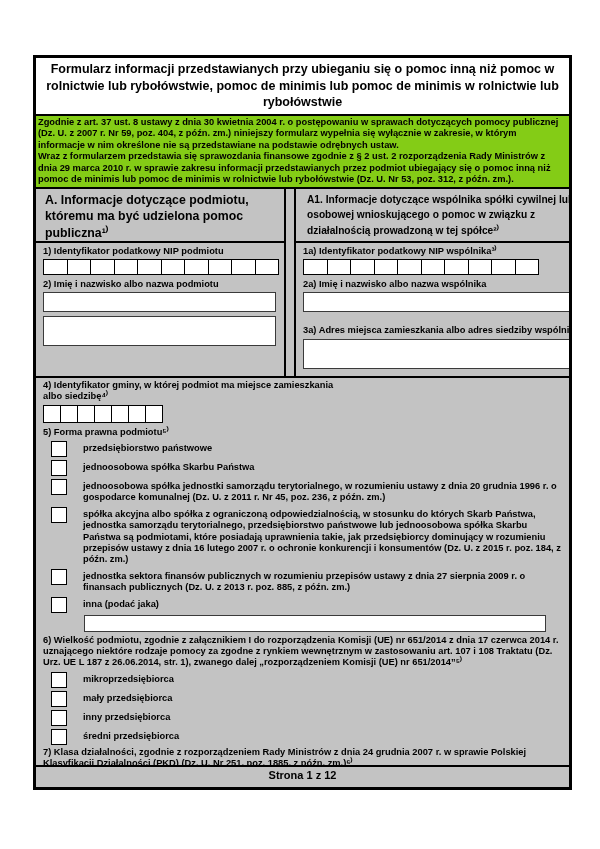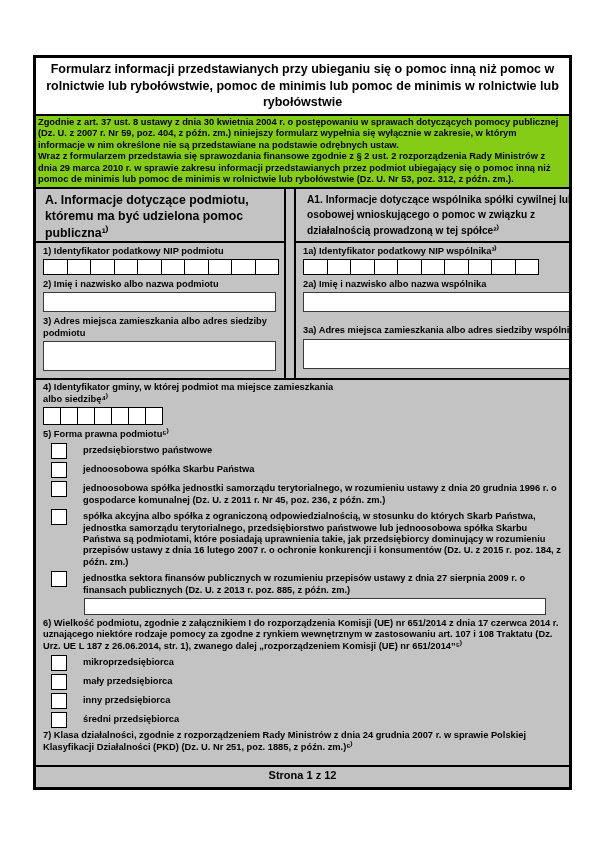--- a/index.html
+++ b/index.html
@@ -93,21 +93,20 @@
               <span class="cell"></span>
               <span class="cell"></span>
               <span class="cell"></span>
             </div>
         </div>
         <div class="field">
           <div class="label">2) Imię i nazwisko albo nazwa podmiotu</div>
           <div class="input input-line"></div>
         </div>
         <div class="field">
-          <div class="label">3) Adres miejsca zamieszkania albo adres siedziby podmiotu</div>
           <div class="input input-area"></div>
         </div>
       </div>
     </div>
 
     <div class="col-a1">
       <div class="col-head">A1. Informacje dotyczące wspólnika spółki cywilnej lub osobowej wnioskującego o pomoc w związku z działalnością prowadzoną w tej spółce²⁾</div>
       <div class="col-body">
         <div class="field">
           <div class="label">1a) Identyfikator podatkowy NIP wspólnika³⁾</div>
@@ -167,20 +166,24 @@
       <span class="label cb-label">jednoosobowa spółka jednostki samorządu terytorialnego, w rozumieniu ustawy z dnia 20 grudnia 1996 r. o gospodarce komunalnej (Dz. U. z 2011 r. Nr 45, poz. 236, z późn. zm.)</span>
     </div>
     <div class="cbrow">
       <span class="cb"></span>
       <span class="label cb-label">spółka akcyjna albo spółka z ograniczoną odpowiedzialnością, w stosunku do których Skarb Państwa, jednostka samorządu terytorialnego, przedsiębiorstwo państwowe lub jednoosobowa spółka Skarbu Państwa są podmiotami, które posiadają uprawnienia takie, jak przedsiębiorcy dominujący w rozumieniu przepisów ustawy z dnia 16 lutego 2007 r. o ochronie konkurencji i konsumentów (Dz. U. z 2015 r. poz. 184, z późn. zm.)</span>
     </div>
     <div class="cbrow">
       <span class="cb"></span>
       <span class="label cb-label">jednostka sektora finansów publicznych w rozumieniu przepisów ustawy z dnia 27 sierpnia 2009 r. o finansach publicznych (Dz. U. z 2013 r. poz. 885, z późn. zm.)</span>
     </div>
+    <div class="cbrow">
+      <span class="cb"></span>
+      <span class="label cb-label">inna (podać jaka)</span>
+    </div>
     <div class="other-input"></div>
 
     <div class="label">6) Wielkość podmiotu, zgodnie z załącznikiem I do rozporządzenia Komisji (UE) nr 651/2014 z dnia 17 czerwca 2014 r. uznającego niektóre rodzaje pomocy za zgodne z rynkiem wewnętrznym w zastosowaniu art. 107 i 108 Traktatu (Dz. Urz. UE L 187 z 26.06.2014, str. 1), zwanego dalej „rozporządzeniem Komisji (UE) nr 651/2014”⁵⁾</div>
 
     <div class="cbrow">
       <span class="cb"></span>
       <span class="label cb-label">mikroprzedsiębiorca</span>
     </div>
     <div class="cbrow">
       <span class="cb"></span>

